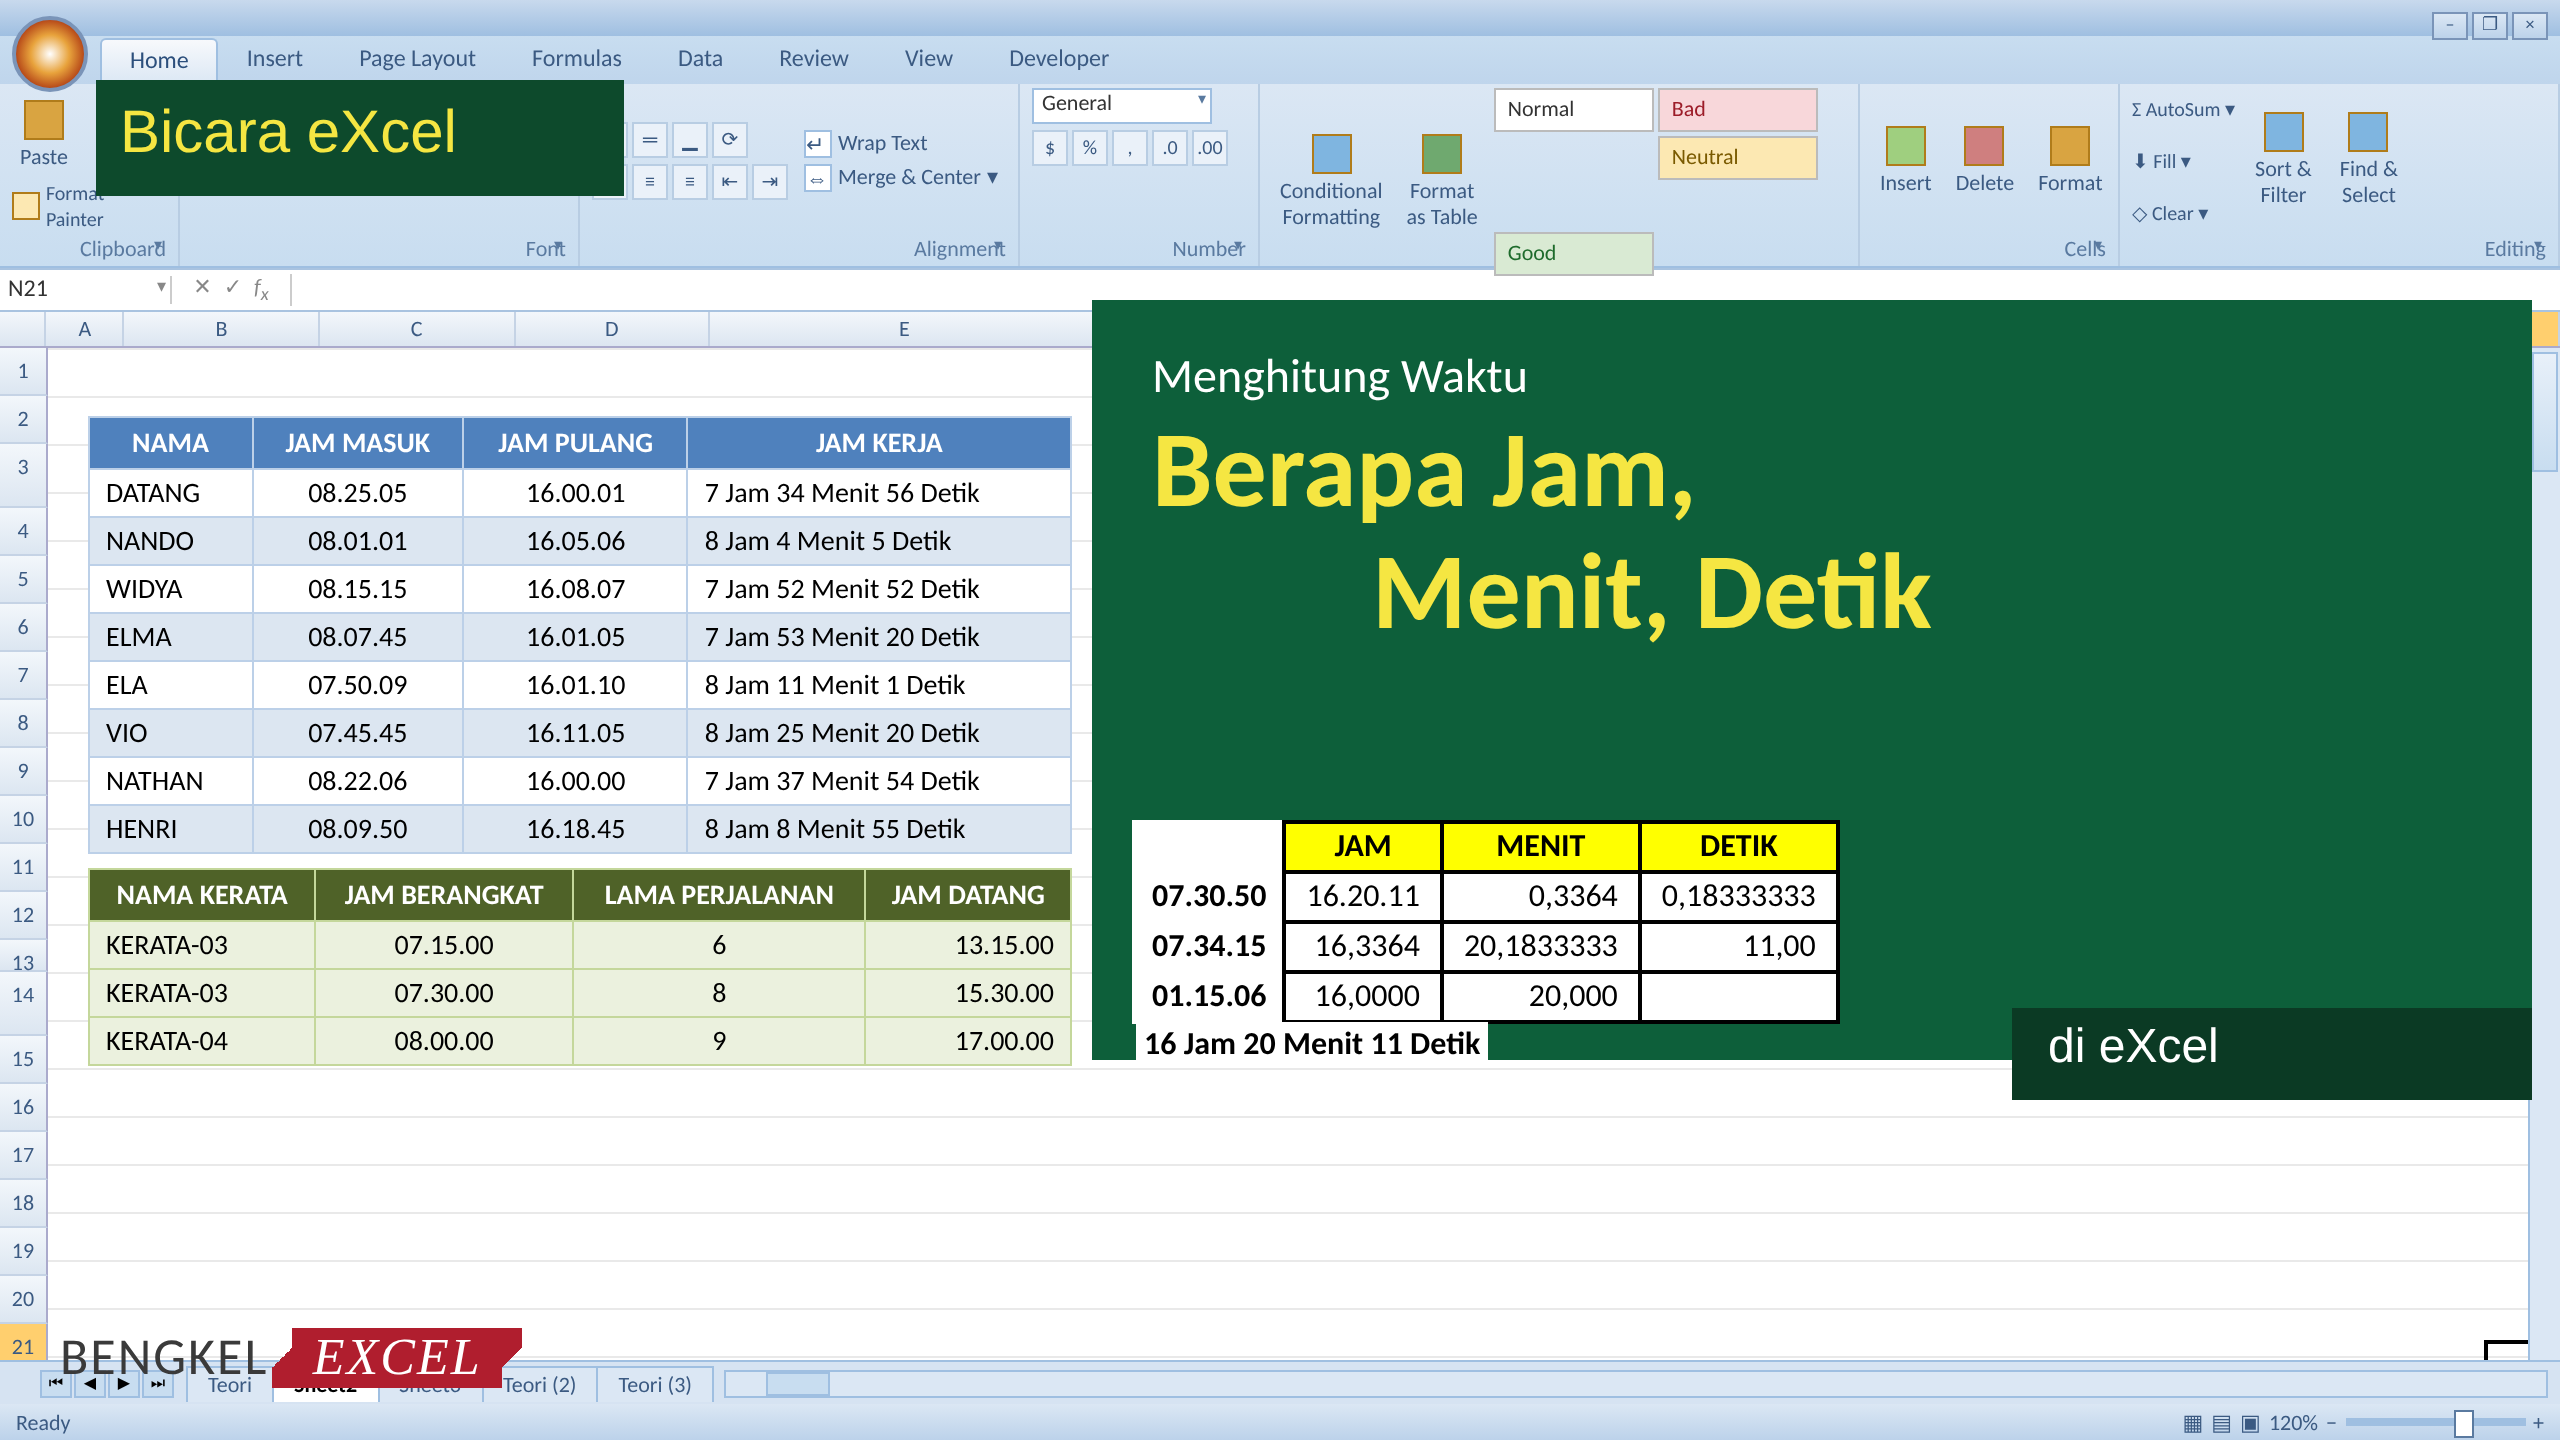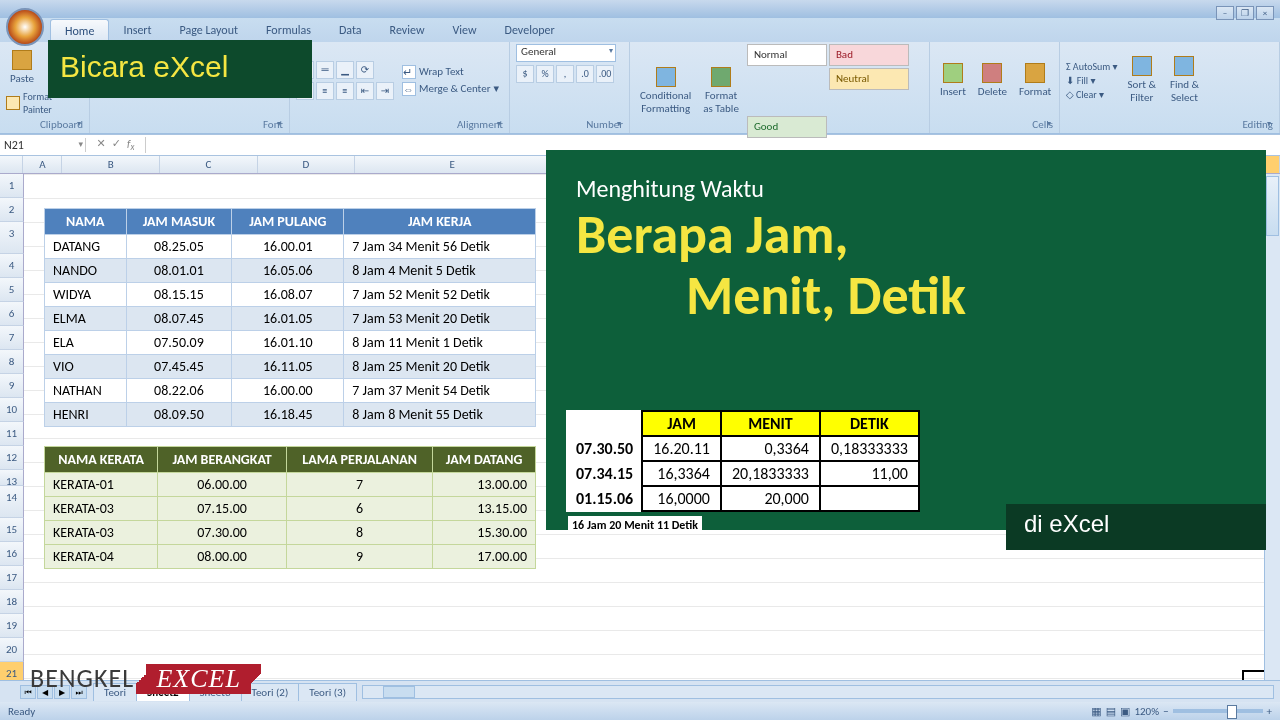--- a/index.html
+++ b/index.html
@@ -58,37 +58,37 @@
   .cell-gridlines { position: absolute; inset: 0; background-image: linear-gradient(#e9e9e9 1px, transparent 1px); background-size: 100% 24px; pointer-events: none;}
   
   
   .table-blue { position: absolute; left: 20px; top: 34px; width: 492px; font-family: "Century Gothic", Arial; font-size: 14px; border-collapse: collapse; }
   .table-blue th { background: #4f81bd; color: #fff; text-align: center; padding: 4px 6px; border: 1px solid #bcd0e8; font-weight: bold; }
   .table-blue td { background: #fff; padding: 3px 8px; border: 1px solid #bcd0e8; }
   .table-blue tr:nth-child(even) td { background: #dce6f1; }
   .tb-center { text-align: center; }
   
   
-  .table-green { position: absolute; left: 20px; top: 272px; width: 492px; font-family: "Century Gothic", Arial; font-size: 14px; border-collapse: collapse; }
+  .table-green { position: absolute; left: 20px; top: 260px; width: 492px; font-family: "Century Gothic", Arial; font-size: 14px; border-collapse: collapse; }
   .table-green th { background: #4f6228; color: #fff; text-align: center; padding: 4px 6px; border: 1px solid #c4d79b; font-weight: bold; }
   .table-green td { background: #ebf1de; padding: 3px 8px; border: 1px solid #c4d79b; text-align: center; }
   .table-green td:first-child { text-align: left; }
   .table-green td:last-child { text-align: right;}
   
   
   .panel-green { position: absolute; left: 546px; top: 150px; width: 720px; height: 380px; background: #0d5f3a; z-index: 15; padding: 24px 30px; font-family: "Century Gothic", Arial;}
   .panel-green .sub { color: #fff; font-size: 24px; }
   .panel-green .big { color: #f5e642; font-size: 54px; font-weight: bold; line-height: 1.05; margin-top: 4px;}
   .panel-green .indent { padding-left: 110px; }
   
   .mini-table { position: absolute; left: 20px; bottom: 18px; background: #fff; border-collapse: collapse; font-family: Calibri; font-size: 16px; }
   .mini-table th { background: #ffff00; font-weight: bold; border: 2px solid #000; padding: 2px 14px; }
   .mini-table td { border: 2px solid #000; padding: 2px 10px; text-align: right; }
   .mini-table td:first-child { font-weight: bold; border:none; text-align:right; padding-right: 8px;}
-  .mini-caption { position: absolute; left: 22px; bottom: -4px; background: #fff; font-weight: bold; font-size: 12px; padding: 2px 4px;}
+  .mini-caption { position: absolute; left: 22px; bottom: -4px; background: #fff; font-weight: bold; font-size: 16px; padding: 2px 4px;}
   
   .slab-diexcel { position: absolute; right: 0; bottom: -20px; width: 260px; height: 46px; background: #0b3a24; color: #fff; font-size: 24px; padding: 6px 18px; font-family: "Century Gothic", Arial;}
   
   
   .bengkel { position: absolute; left: 30px; bottom: 26px; font-size: 26px; font-family: "Century Gothic", Arial; color: #3a3a3a; font-weight: 300; letter-spacing: 1px; z-index: 10;}
   .bengkel .ex { display: inline-block; background: #b01e2e; color: #fff; padding: 0 10px; font-style: italic; font-family: Georgia; margin-left: 4px; position: relative;}
   .bengkel .ex::before { content:""; position:absolute; left:-10px; top:0; bottom:0; width:10px; background: linear-gradient(135deg, transparent 50%, #b01e2e 50%);}
   .bengkel .ex::after { content:""; position:absolute; right:-10px; top:0; bottom:0; width:10px; background: linear-gradient(-45deg, transparent 50%, #b01e2e 50%);}
 
   
@@ -190,21 +190,21 @@
             <span style="width:14px;height:14px;border:1px solid #9fbfe1;background:#fff">↵</span>
             <span>Wrap Text</span>
           </div>
         <div style="display:flex;gap:3px;align-items:center"><span style="width:14px;height:14px;border:1px solid #9fbfe1;background:#fff">⇔</span><span>Merge &amp; Center</span> ▾</div>
       </div>
     </div>
     <div class="group-label">Alignment</div>
   </div>
   <div class="ribbon-group" style="width:120px">
     <div class="rg-body" style="flex-direction:column;align-items:stretch;gap:3px">
-      <div class="small-select" style="width:100px">General</div>
+      <div class="small-select" style="width:90px">General</div>
       <div class="icon-row">
           <span>$</span>
           <span>%</span>
           <span>,</span>
           <span>.0</span>
           <span>.00</span>
         </div>
     </div>
     <div class="group-label">Number</div>
   </div>
@@ -240,21 +240,21 @@
         </div>
       <div class="big-btn">
           <div class="ico" style="background:#d9a441"></div>
           <span>Format</span>
         </div>
     </div>
     <div class="group-label">Cells</div>
   </div>
   <div class="ribbon-group" style="flex:1">
     <div class="rg-body" style="gap:6px">
-      <div style="display:flex;flex-direction:column;gap:1px;font-size:10px">
+      <div style="display:flex;flex-direction:column;gap:13px;font-size:10px">
         <div>Σ <span>AutoSum</span> ▾</div>
         <div>⬇ <span>Fill</span> ▾</div>
         <div>◇ <span>Clear</span> ▾</div>
       </div>
       <div class="big-btn">
           <div class="ico" style="background:#7fb5e0"></div>
           <span style="white-space:pre;text-align:center">Sort &amp;
 Filter</span>
         </div>
       <div class="big-btn">
@@ -387,26 +387,20 @@
     <table class="table-green">
       <thead>
           <tr id="green-head">
             <th>NAMA KERATA</th>
             <th>JAM BERANGKAT</th>
             <th>LAMA PERJALANAN</th>
             <th>JAM DATANG</th>
           </tr>
         </thead>
       <tbody id="green-body">
-          <tr>
-            <td>KERATA-01</td>
-            <td>06.00.00</td>
-            <td>7</td>
-            <td>13.00.00</td>
-          </tr>
           <tr>
             <td>KERATA-03</td>
             <td>07.15.00</td>
             <td>6</td>
             <td>13.15.00</td>
           </tr>
           <tr>
             <td>KERATA-03</td>
             <td>07.30.00</td>
             <td>8</td>

